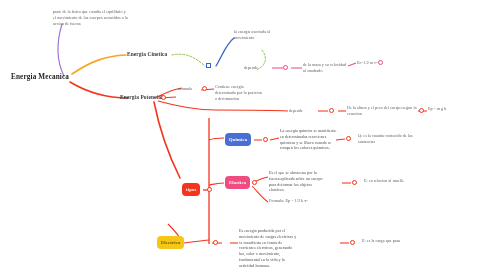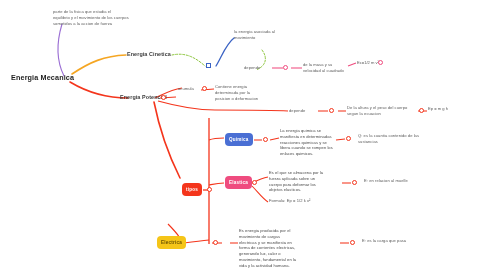--- a/index.html
+++ b/index.html
@@ -24,20 +24,21 @@
     left: 0;
     top: 0;
     width: 486px;
     height: 270px;
     pointer-events: none;
   }
 
   .node {
     position: absolute;
     box-sizing: border-box;
+    font-family: Liberation Serif, serif;
   }
 
   
   .root-label {
     font-size: 7.2px;
     font-weight: bold;
     color: #1d1d1d;
     letter-spacing: 0.15px;
     white-space: nowrap;
   }

